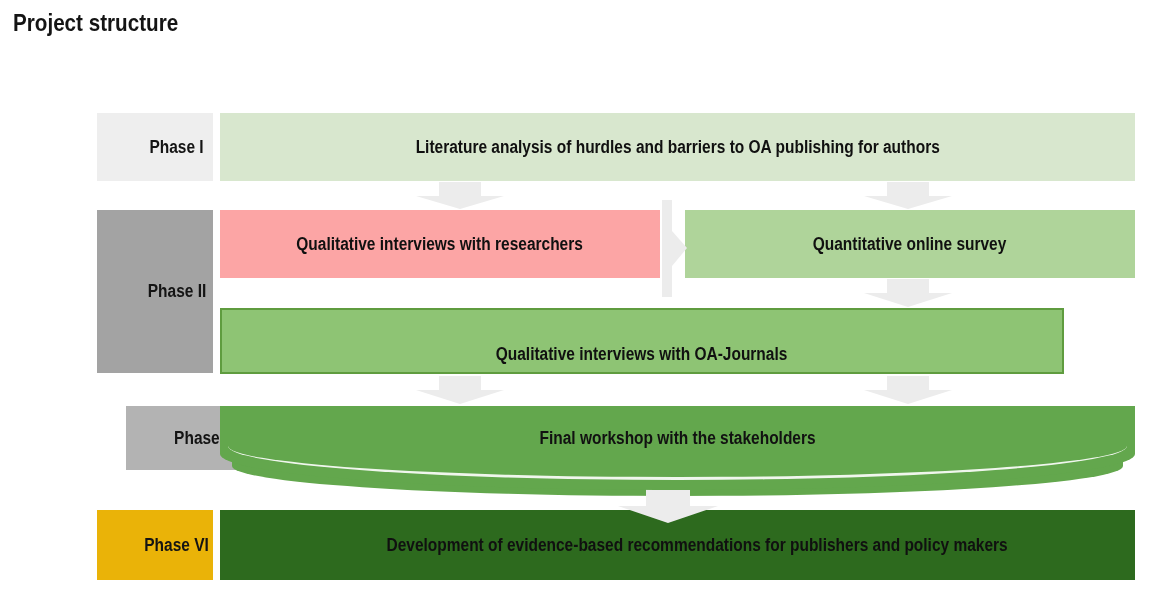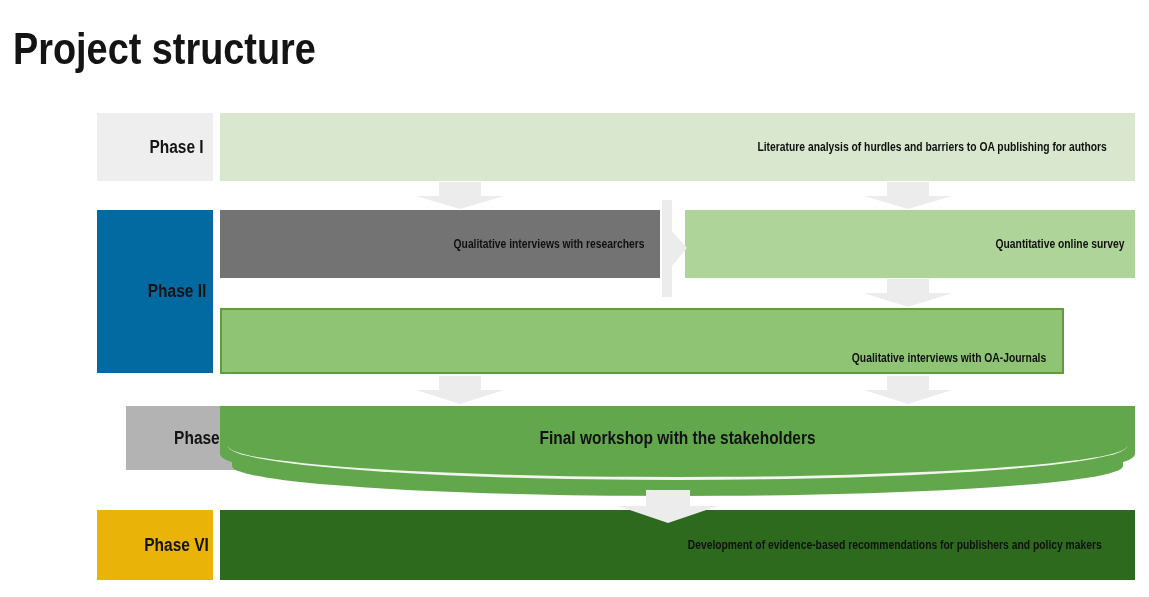--- a/index.html
+++ b/index.html
@@ -5,37 +5,37 @@
   html,body{margin:0;padding:0;background:#ffffff;}
   body{
     width:1149px;height:597px;position:relative;overflow:hidden;
     font-family:"Liberation Sans","DejaVu Sans",sans-serif;
     color:#111;
   }
   .abs{position:absolute;box-sizing:border-box;}
   
   .t{display:inline-block;transform:scaleX(.86);white-space:nowrap;font-weight:700;}
   .title{
-    left:13px;top:24px;font-size:44px;font-weight:700;color:#141414;
+    left:13px;top:9px;font-size:24px;font-weight:700;color:#141414;
   }
   .title .t{transform-origin:left center;}
   .phasebox{
     left:97px;width:116px;display:flex;align-items:center;justify-content:center;
     font-size:18px;color:#141414;padding-left:44px;
   }
   .pb1{top:113px;height:68px;background:#eeeeee;}
-  .pb2{top:210px;height:163px;background:#0369a1;}
+  .pb2{top:210px;height:163px;background:#a3a3a3;}
   .pb3{top:406px;height:64px;background:#b3b3b3;margin-left:29px;}
   .pb4{top:510px;height:70px;background:#eab308;}
   .bar{
-    display:flex;align-items:center;justify-content:flex-end;
-    font-size:12px;color:#101010;text-align:center;
+    display:flex;align-items:center;justify-content:center;
+    font-size:18px;color:#101010;text-align:center;
   }
   .bar1{left:220px;top:113px;width:915px;height:68px;background:#d8e7ce;}
-  .bar2a{left:220px;top:210px;width:440px;height:68px;background:#737373;}
+  .bar2a{left:220px;top:210px;width:440px;height:68px;background:#fca5a5;}
   .bar2b{left:685px;top:210px;width:450px;height:68px;background:#afd49a;}
   .bar3{
     left:220px;top:308px;width:844px;height:66px;background:#8ec474;
     border:2px solid #5f9c3f;
     align-items:flex-end;padding-bottom:7px;
   }
   .shape3{
     left:220px;top:406px;width:915px;height:84px;background:#63a74d;
     border-radius:0 0 50% 50% / 0 0 36px 36px;z-index:3;
   }

